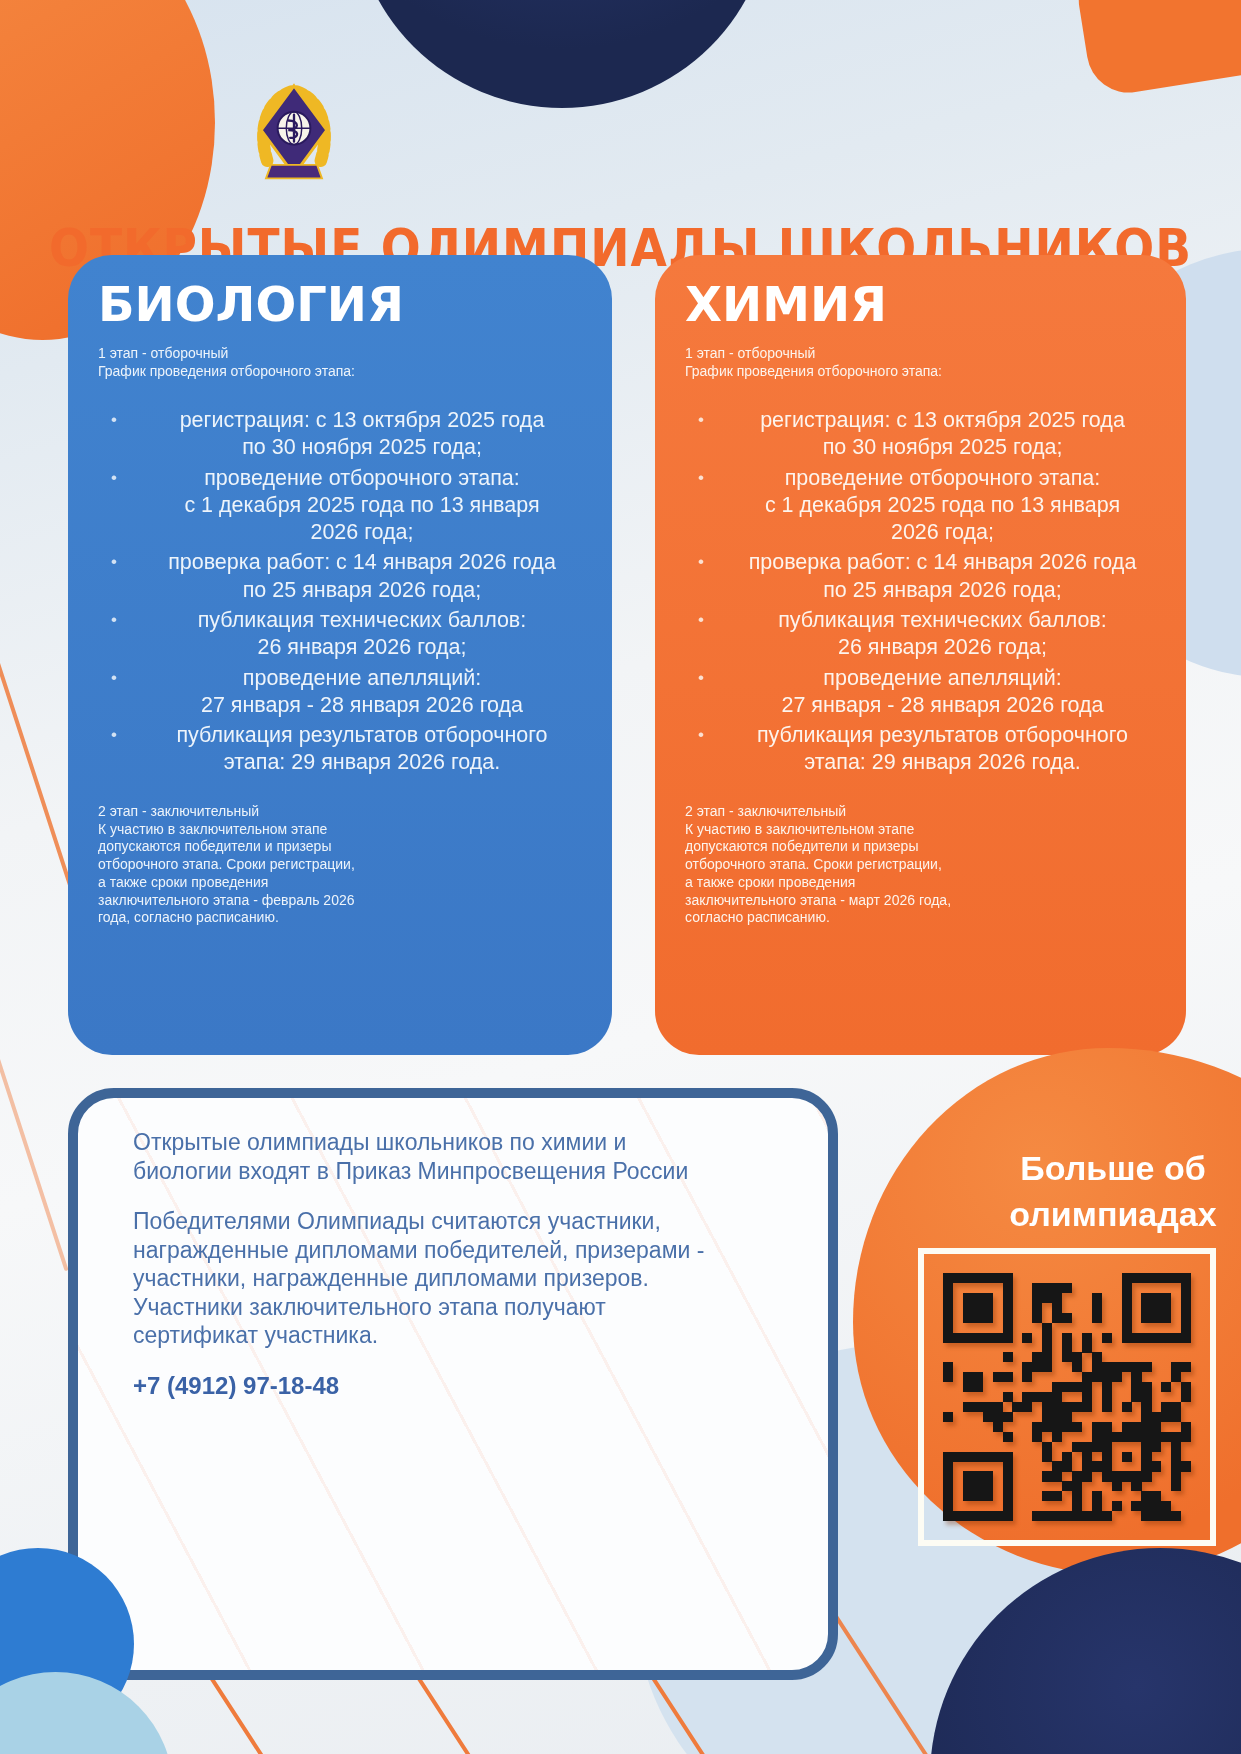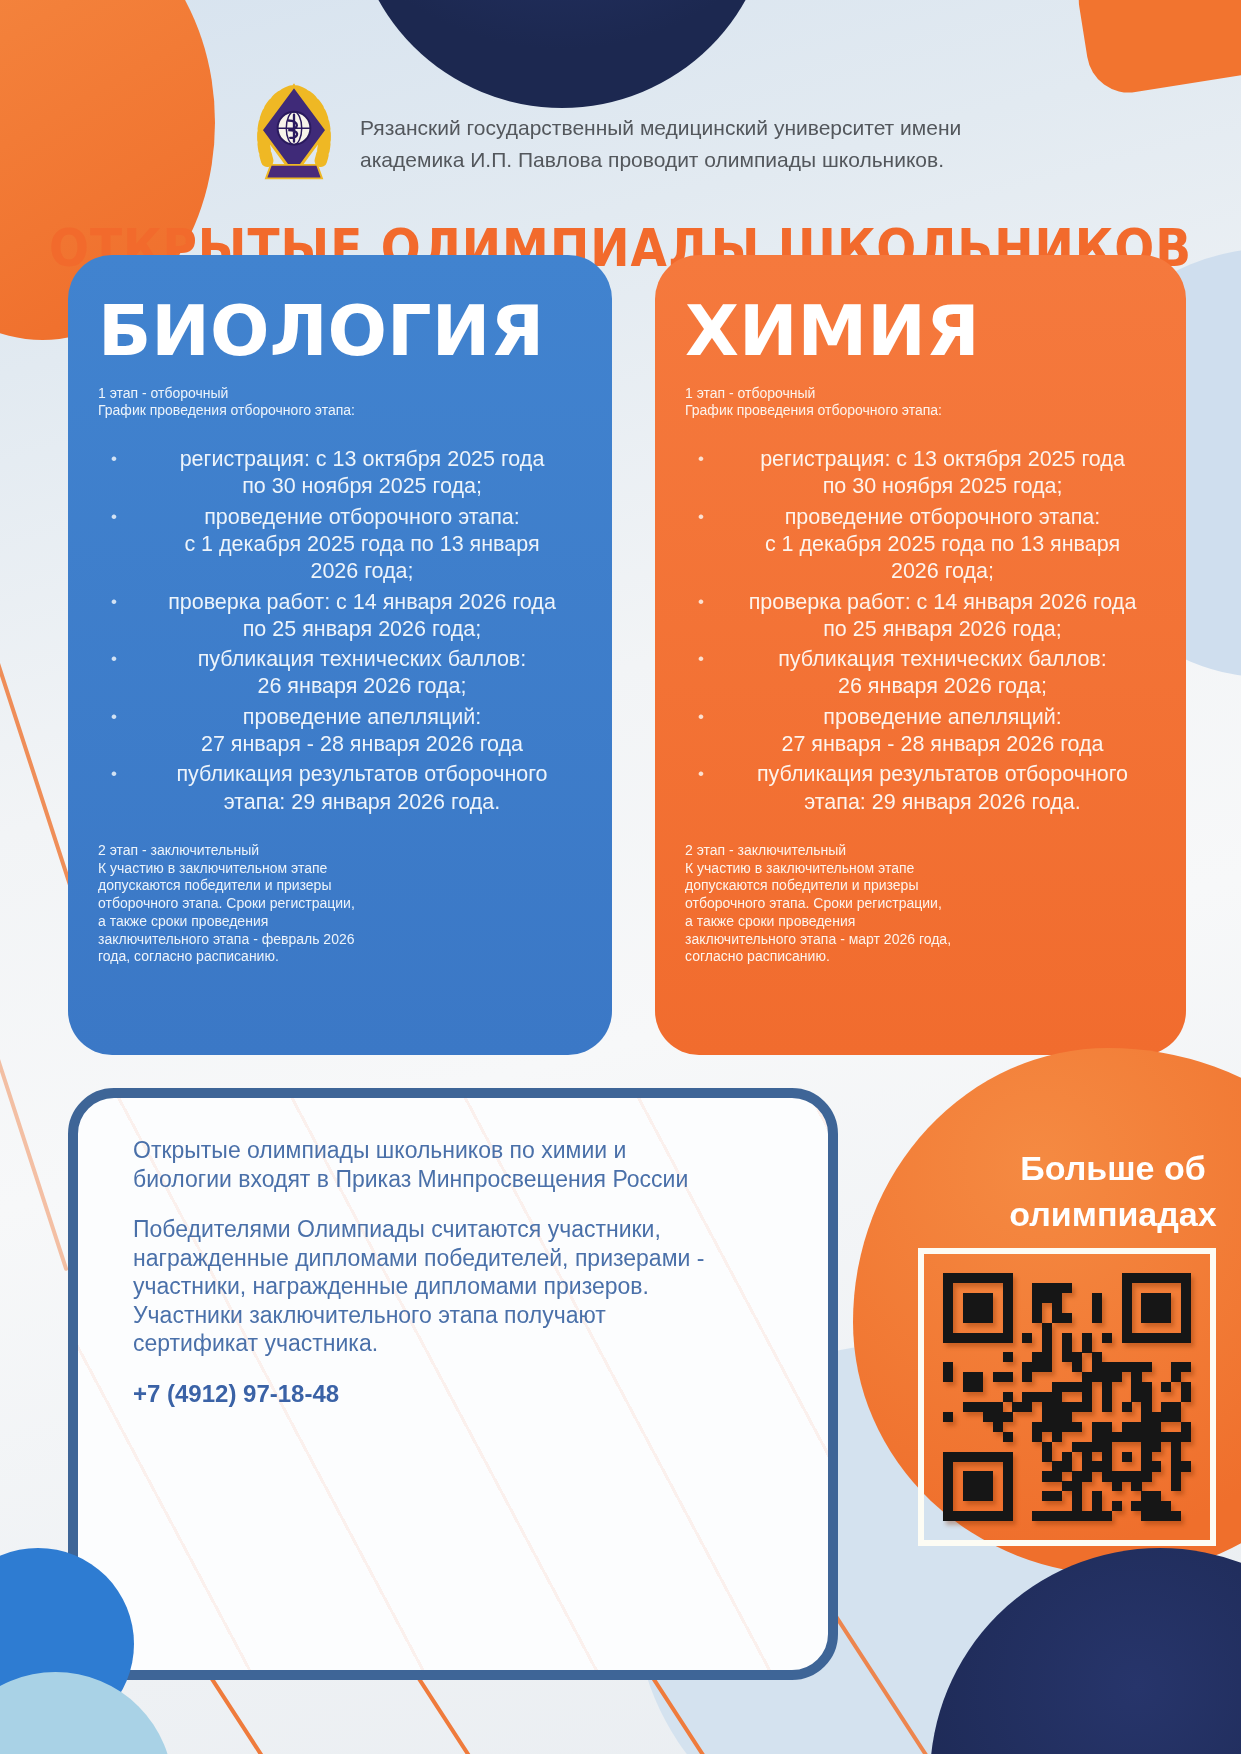--- a/index.html
+++ b/index.html
@@ -37,33 +37,33 @@
             white-space:pre-line;}
   
   .title{position:absolute;left:0;right:0;top:190px;text-align:center;
          font-family:"DejaVu Sans","Liberation Sans",sans-serif;font-weight:800;
          font-size:47px;color:#f26a2c;letter-spacing:1px;transform:scaleY(1.08);}
   
   .card{position:absolute;top:255px;height:800px;border-radius:44px;box-sizing:border-box;
         padding:24px 22px 0 30px;color:#edf4fb;}
   .card.bio{left:68px;width:544px;background:linear-gradient(180deg,#4183cf,#3b78c6);}
   .card.chem{left:655px;width:531px;background:linear-gradient(180deg,#f5793d,#f16c2e);color:#fdf4ed;}
-  .card h2{margin:16px 0 16px 0;font-family:"DejaVu Sans","Liberation Sans",sans-serif;
-           font-weight:800;font-size:70px;line-height:1.05;color:#ffffff;letter-spacing:0;}
+  .card h2{margin:0 0 16px 0;font-family:"DejaVu Sans","Liberation Sans",sans-serif;
+           font-weight:800;font-size:48px;line-height:1.05;color:#ffffff;letter-spacing:0;}
   .card .stage{white-space:pre-line;font-size:14px;line-height:1.27;}
   .bullets{margin:26px 0;text-align:center;}
   .bullet{position:relative;padding-left:36px;white-space:pre-line;
           font-size:21.5px;line-height:1.27;margin-bottom:3px;}
   .bullet::before{content:"•";position:absolute;left:13px;top:2px;font-size:17px;opacity:.85;}
   
   .info-card{position:absolute;left:68px;top:1088px;width:770px;height:592px;box-sizing:border-box;
              border:10px solid #3e6597;border-radius:46px;background:#fcfdfe;
              padding:30px 70px 0 55px;
              background-image:repeating-linear-gradient(62deg,transparent 0 150px,rgba(242,130,90,.10) 150px 153px);}
-  .info-card p{margin:8px 0 22px 0;font-size:23px;line-height:1.24;color:#4a70a9;
+  .info-card p{margin:0 0 22px 0;font-size:23px;line-height:1.24;color:#4a70a9;
                white-space:pre-line;max-width:580px;}
   .info-card p.bold{font-weight:700;color:#3a62a6;max-width:618px;margin-top:44px;}
   .info-card a{color:#3a62a6;text-decoration:underline;font-weight:700;}
   .phone{font-weight:700;font-size:24px;color:#3a62a6;margin-top:17px;}
   
   .qr-caption{position:absolute;left:60px;top:98px;width:400px;text-align:center;
               font-size:34px;line-height:1.35;color:#ffffff;white-space:pre-line;font-weight:600;}
   .qr-frame{position:absolute;left:65px;top:200px;width:298px;height:298px;box-sizing:border-box;
             border:6px solid #fdfcf4;padding:19px;}
   .qr-frame svg{width:100%;height:100%;filter:drop-shadow(3px 4px 2px rgba(130,45,0,.35));}
@@ -89,22 +89,20 @@
   <svg class="logo" viewBox="0 0 100 112">
     <path d="M47 12 C20 22 12 54 23 86" fill="none" stroke="#efb824" stroke-width="13" stroke-linecap="round" stroke-dasharray="7 4"></path>
     <path d="M53 12 C80 22 88 54 77 86" fill="none" stroke="#efb824" stroke-width="13" stroke-linecap="round" stroke-dasharray="7 4"></path>
     <polygon points="50,6 84,52 50,98 16,52" fill="#3f2a78" stroke="#efb824" stroke-width="3"></polygon>
     <circle cx="50" cy="50" r="17" fill="#f7f4ea" stroke="#2a1a5e" stroke-width="2"></circle>
     <ellipse cx="50" cy="50" rx="8" ry="17" fill="none" stroke="#2a1a5e" stroke-width="1.5"></ellipse>
     <line x1="33" y1="50" x2="67" y2="50" stroke="#2a1a5e" stroke-width="1.5"></line>
     <path d="M50 36 L50 64 M44 42 C56 42 56 52 44 52 C56 52 56 60 46 60" fill="none" stroke="#2a1a5e" stroke-width="2.4" stroke-linecap="round"></path>
     <path d="M26 88 L74 88 L79 102 L21 102 Z" fill="#4a2a7a" stroke="#efb824" stroke-width="2"></path>
   </svg>
-  <div class="org-text">Рязанский государственный медицинский университет имени
-академика И.П. Павлова проводит олимпиады школьников.</div>
 
   <h1 class="title">ОТКРЫТЫЕ ОЛИМПИАДЫ ШКОЛЬНИКОВ</h1>
 
   <section class="card bio">
     <h2>БИОЛОГИЯ</h2>
     <div class="stage">1 этап - отборочный
 График проведения отборочного этапа:</div>
     <div class="bullets">
       <div class="bullet">регистрация: с 13 октября 2025 года
 по 30 ноября 2025 года;</div>

